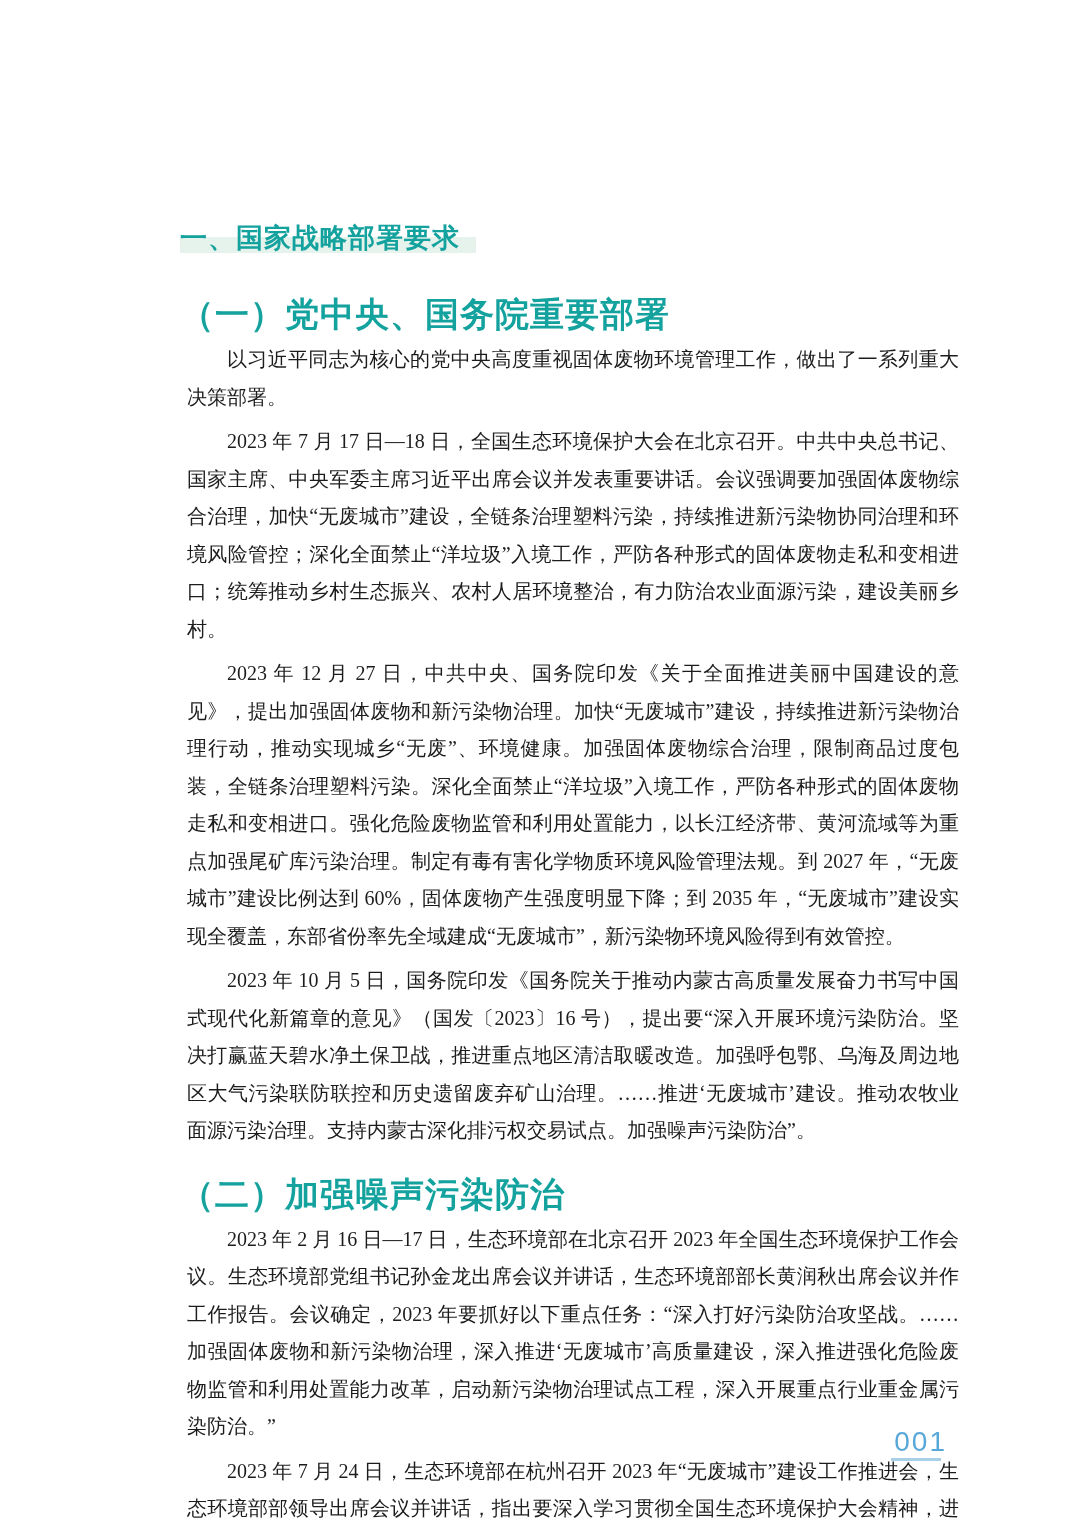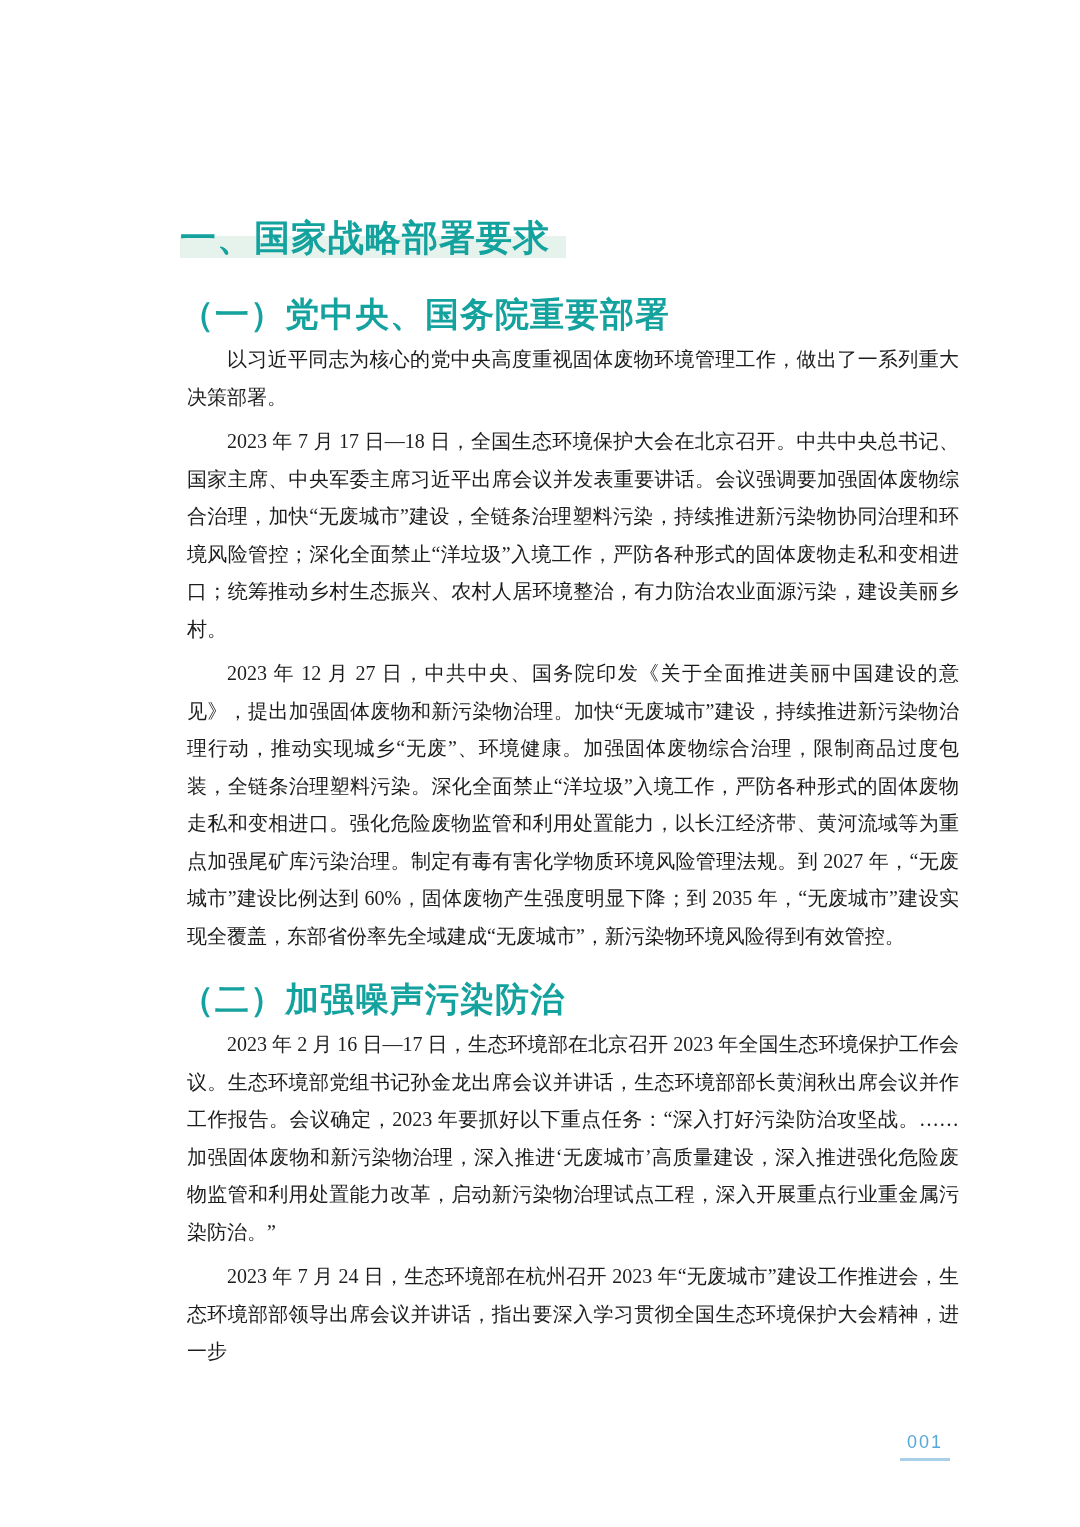--- a/index.html
+++ b/index.html
@@ -18,21 +18,21 @@
   .content {
     position: absolute;
     left: 180px;
     top: 220px;
     width: 786px;
   }
   h1.sec-heading {
     margin: 0;
     font-family: "Liberation Sans", "DejaVu Sans", sans-serif;
     font-weight: bold;
-    font-size: 36px;
+    font-size: 27px;
     line-height: 36px;
     letter-spacing: 1px;
     color: #14a29e;
   }
   h1.sec-heading .hl {
     background: linear-gradient(180deg, rgba(0,0,0,0) 46%, #e6f2ec 46%, #e6f2ec 100%);
     padding-right: 16px;
   }
   h2.sub-heading {
     margin: 42px 0 11px 0;
@@ -63,21 +63,21 @@
     height: 46px;
   }
   .pagenum-wrap {
     position: absolute;
     right: 130px;
     top: 0;
     text-align: center;
   }
   .pagenum {
     font-family: "Liberation Sans", "DejaVu Sans", sans-serif;
-    font-size: 18px;
+    font-size: 28px;
     font-weight: normal;
     letter-spacing: 2px;
     color: #57a7d9;
     line-height: 28px;
     padding: 0 3px;
   }
   .pagenum-rule {
     width: 50px;
     height: 3px;
     background: #a9cfe9;
@@ -93,20 +93,21 @@
     <h1 class="sec-heading"><span class="hl">一、国家战略部署要求</span></h1>
 
     <h2 class="sub-heading">（一）党中央、国务院重要部署</h2>
 
     <p class="body-para">以习近平同志为核心的党中央高度重视固体废物环境管理工作，做出了一系列重大决策部署。</p>
 
     <p class="body-para">2023 年 7 月 17 日—18 日，全国生态环境保护大会在北京召开。中共中央总书记、国家主席、中央军委主席习近平出席会议并发表重要讲话。会议强调要加强固体废物综合治理，加快“无废城市”建设，全链条治理塑料污染，持续推进新污染物协同治理和环境风险管控；深化全面禁止“洋垃圾”入境工作，严防各种形式的固体废物走私和变相进口；统筹推动乡村生态振兴、农村人居环境整治，有力防治农业面源污染，建设美丽乡村。</p>
 
     <p class="body-para">2023 年 12 月 27 日，中共中央、国务院印发《关于全面推进美丽中国建设的意见》，提出加强固体废物和新污染物治理。加快“无废城市”建设，持续推进新污染物治理行动，推动实现城乡“无废”、环境健康。加强固体废物综合治理，限制商品过度包装，全链条治理塑料污染。深化全面禁止“洋垃圾”入境工作，严防各种形式的固体废物走私和变相进口。强化危险废物监管和利用处置能力，以长江经济带、黄河流域等为重点加强尾矿库污染治理。制定有毒有害化学物质环境风险管理法规。到 2027 年，“无废城市”建设比例达到 60%，固体废物产生强度明显下降；到 2035 年，“无废城市”建设实现全覆盖，东部省份率先全域建成“无废城市”，新污染物环境风险得到有效管控。</p>
 
+    <p class="body-para">2023 年 10 月 5 日，国务院印发《国务院关于推动内蒙古高质量发展奋力书写中国式现代化新篇章的意见》（国发〔2023〕16 号），提出要“深入开展环境污染防治。坚决打赢蓝天碧水净土保卫战，推进重点地区清洁取暖改造。加强呼包鄂、乌海及周边地区大气污染联防联控和历史遗留废弃矿山治理。……推进‘无废城市’建设。推动农牧业面源污染治理。支持内蒙古深化排污权交易试点。加强噪声污染防治”。</p>
 
     <h2 class="sub-heading second">（二）加强噪声污染防治</h2>
 
     <p class="body-para">2023 年 2 月 16 日—17 日，生态环境部在北京召开 2023 年全国生态环境保护工作会议。生态环境部党组书记孙金龙出席会议并讲话，生态环境部部长黄润秋出席会议并作工作报告。会议确定，2023 年要抓好以下重点任务：“深入打好污染防治攻坚战。……加强固体废物和新污染物治理，深入推进‘无废城市’高质量建设，深入推进强化危险废物监管和利用处置能力改革，启动新污染物治理试点工程，深入开展重点行业重金属污染防治。”</p>
 
     <p class="body-para">2023 年 7 月 24 日，生态环境部在杭州召开 2023 年“无废城市”建设工作推进会，生态环境部部领导出席会议并讲话，指出要深入学习贯彻全国生态环境保护大会精神，进一步</p>
 
   </main>
 
   <footer class="footer">

